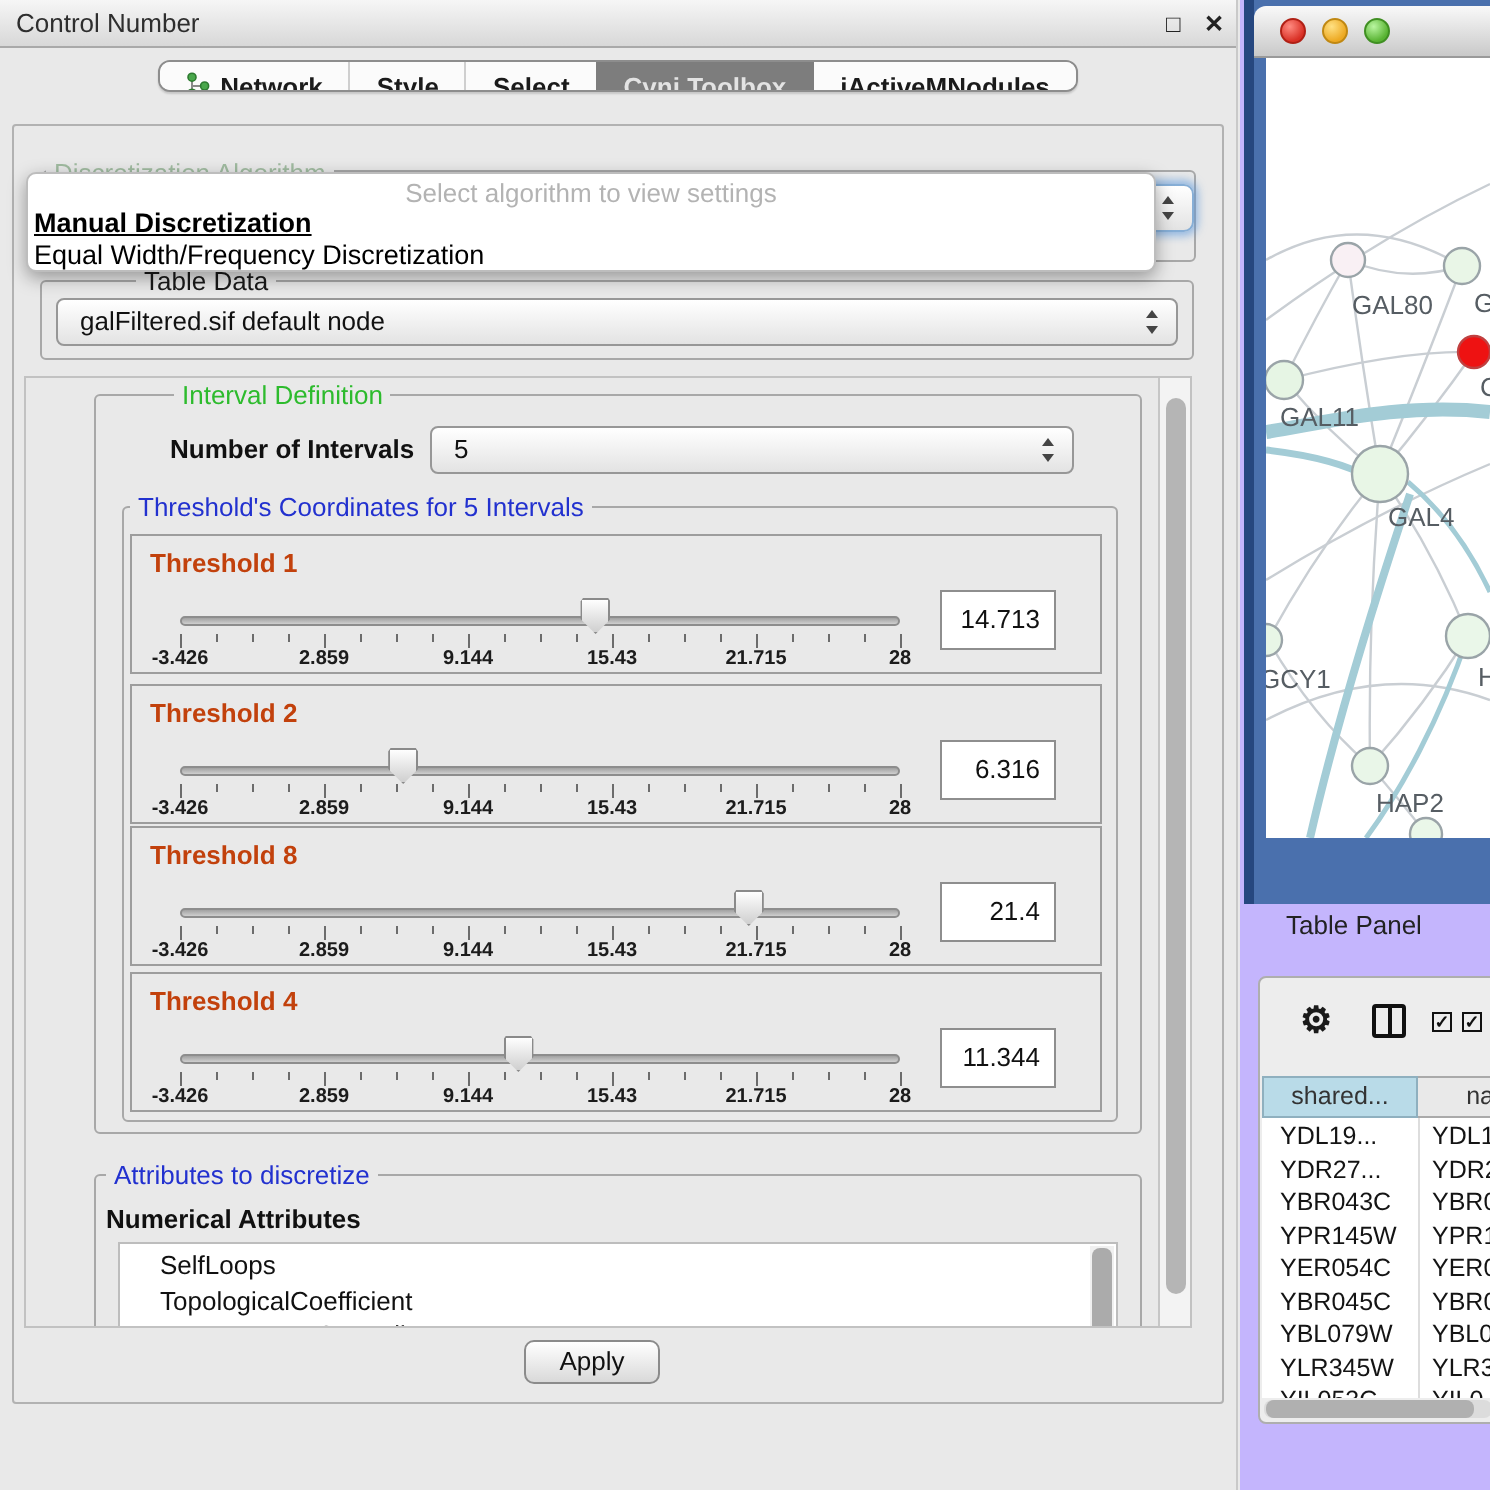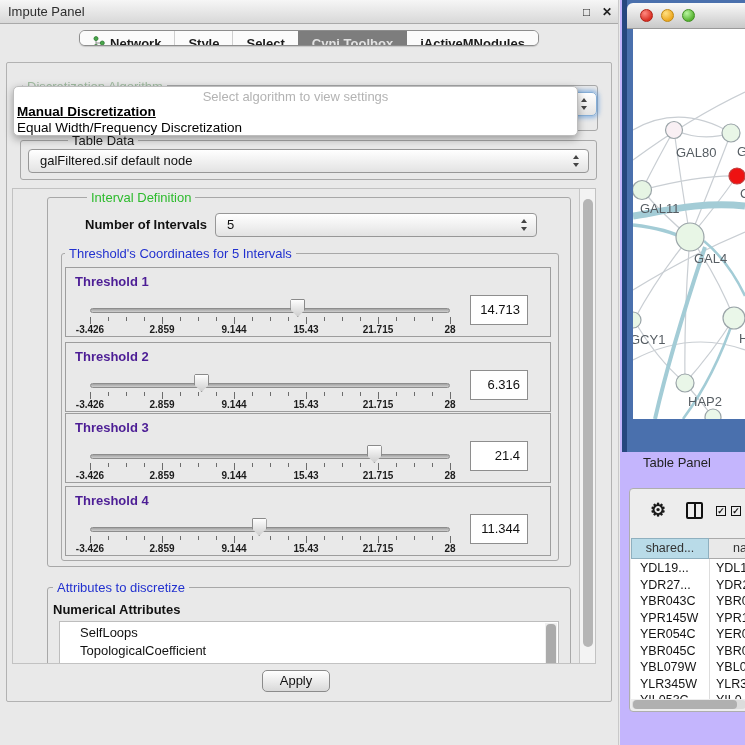--- a/index.html
+++ b/index.html
@@ -50,21 +50,21 @@
   
   #scroll-region { left:12px; top:188px; width:584px; height:476px; border:1px solid #c2c2c2; background:#e9e9e9; overflow:hidden; }
   #scroll-content { position:absolute; left:0; top:0; width:566px; height:474px; overflow:hidden; }
   #v-scrollbar { position:absolute; right:0; top:0; width:16px; height:474px; background:#f3f3f3; border-left:1px solid #c6c6c6; }
   #v-scrollbar .thumb { position:absolute; left:3px; top:10px; width:10px; height:448px; background:#b5b5b5; border-radius:5px; }
 
   .bold-label { font-weight:bold; font-size:13px; color:#111; }
 
   
   .th-panel { position:absolute; left:52px; width:486px; height:70px; border:1px solid #9d9d9d; background:#e9e9e9; }
-  .th-label { position:absolute; left:9px; top:6px; font-weight:bold; font-size:13px; color:#4c1d95; }
+  .th-label { position:absolute; left:9px; top:6px; font-weight:bold; font-size:13px; color:#c2410c; }
   .th-track { position:absolute; left:24px; top:40px; width:360px; height:5px; background:linear-gradient(#a2a2a2,#cfcfcf); border:1px solid #8d8d8d; border-radius:3px; }
   .th-thumb { position:absolute; top:31px; width:15px; height:18px; background:linear-gradient(#fefefe,#cfcfcf); border:1px solid #8a8a8a; clip-path:polygon(8% 0%, 92% 0%, 100% 10%, 100% 58%, 50% 100%, 0% 58%, 0% 10%); }
   .th-ticks { position:absolute; left:24px; top:49px; width:360px; height:8px; }
   .tick { position:absolute; top:0; width:1px; background:#6c6c6c; }
   .tick.minor { height:4px; }
   .tick.major { height:7px; }
   .th-labels { position:absolute; left:24px; top:56px; width:360px; height:12px; }
   .tick-label { position:absolute; transform:translateX(-50%); font-size:10px; font-weight:bold; color:#1c1c1c; white-space:nowrap; }
   .th-value { position:absolute; left:404px; top:27px; width:58px; height:30px; background:#fff; border:1px solid #8e8e8e; font-size:13px; color:#111; text-align:right; line-height:28px; padding-right:7px; }
 
@@ -106,21 +106,21 @@
   .tp-cell2 { position:absolute; left:85px; top:0; }
   #h-scrollbar { position:absolute; left:2px; top:211px; width:114px; height:9px; background:#dcdcdc; border-radius:4px; }
   #h-scrollbar .thumb { position:absolute; left:1px; top:0; width:104px; height:9px; background:#b0b0b0; border-radius:4px; }
 </style>
 </head>
 <body>
 
 <div id="control-panel" class="abs">
 
   <div id="cp-titlebar" class="abs">
-    <span id="cp-title" class="abs">Impute Panel</span>
+    <span id="cp-title" class="abs">Control Number</span>
     <span id="float-icon" class="abs titlebar-icon">□</span>
     <span id="close-icon" class="abs titlebar-icon">✕</span>
   </div>
 
   <div id="top-tabs" class="abs">
       <div class="tab-pill">
         <div class="tab-seg">
           <svg width="12" height="14" viewBox="0 0 12 14">
             <line x1="3" y1="3" x2="3" y2="11" stroke="#8a8a8a"></line>
             <line x1="3" y1="7" x2="9" y2="7" stroke="#8a8a8a"></line>
@@ -251,21 +251,21 @@
               <span class="tick-label" style="left: 0px;">-3.426</span>
               <span class="tick-label" style="left: 72px;">2.859</span>
               <span class="tick-label" style="left: 144px;">9.144</span>
               <span class="tick-label" style="left: 216px;">15.43</span>
               <span class="tick-label" style="left: 288px;">21.715</span>
               <span class="tick-label" style="left: 360px;">28</span>
             </div>
             <div class="th-value">6.316</div>
           </div>
           <div class="th-panel" style="top: 224px;">
-            <div class="th-label">Threshold 3</div>
+            <div class="th-label">Threshold 8</div>
             <div class="th-track"></div>
             <div class="th-thumb" style="left: 300.9px;"></div>
             <div class="th-ticks">
               <div class="tick major" style="left: 0px;"></div>
               <div class="tick minor" style="left: 18px;"></div>
               <div class="tick minor" style="left: 36px;"></div>
               <div class="tick minor" style="left: 54px;"></div>
               <div class="tick major" style="left: 72px;"></div>
               <div class="tick minor" style="left: 90px;"></div>
               <div class="tick minor" style="left: 108px;"></div>

